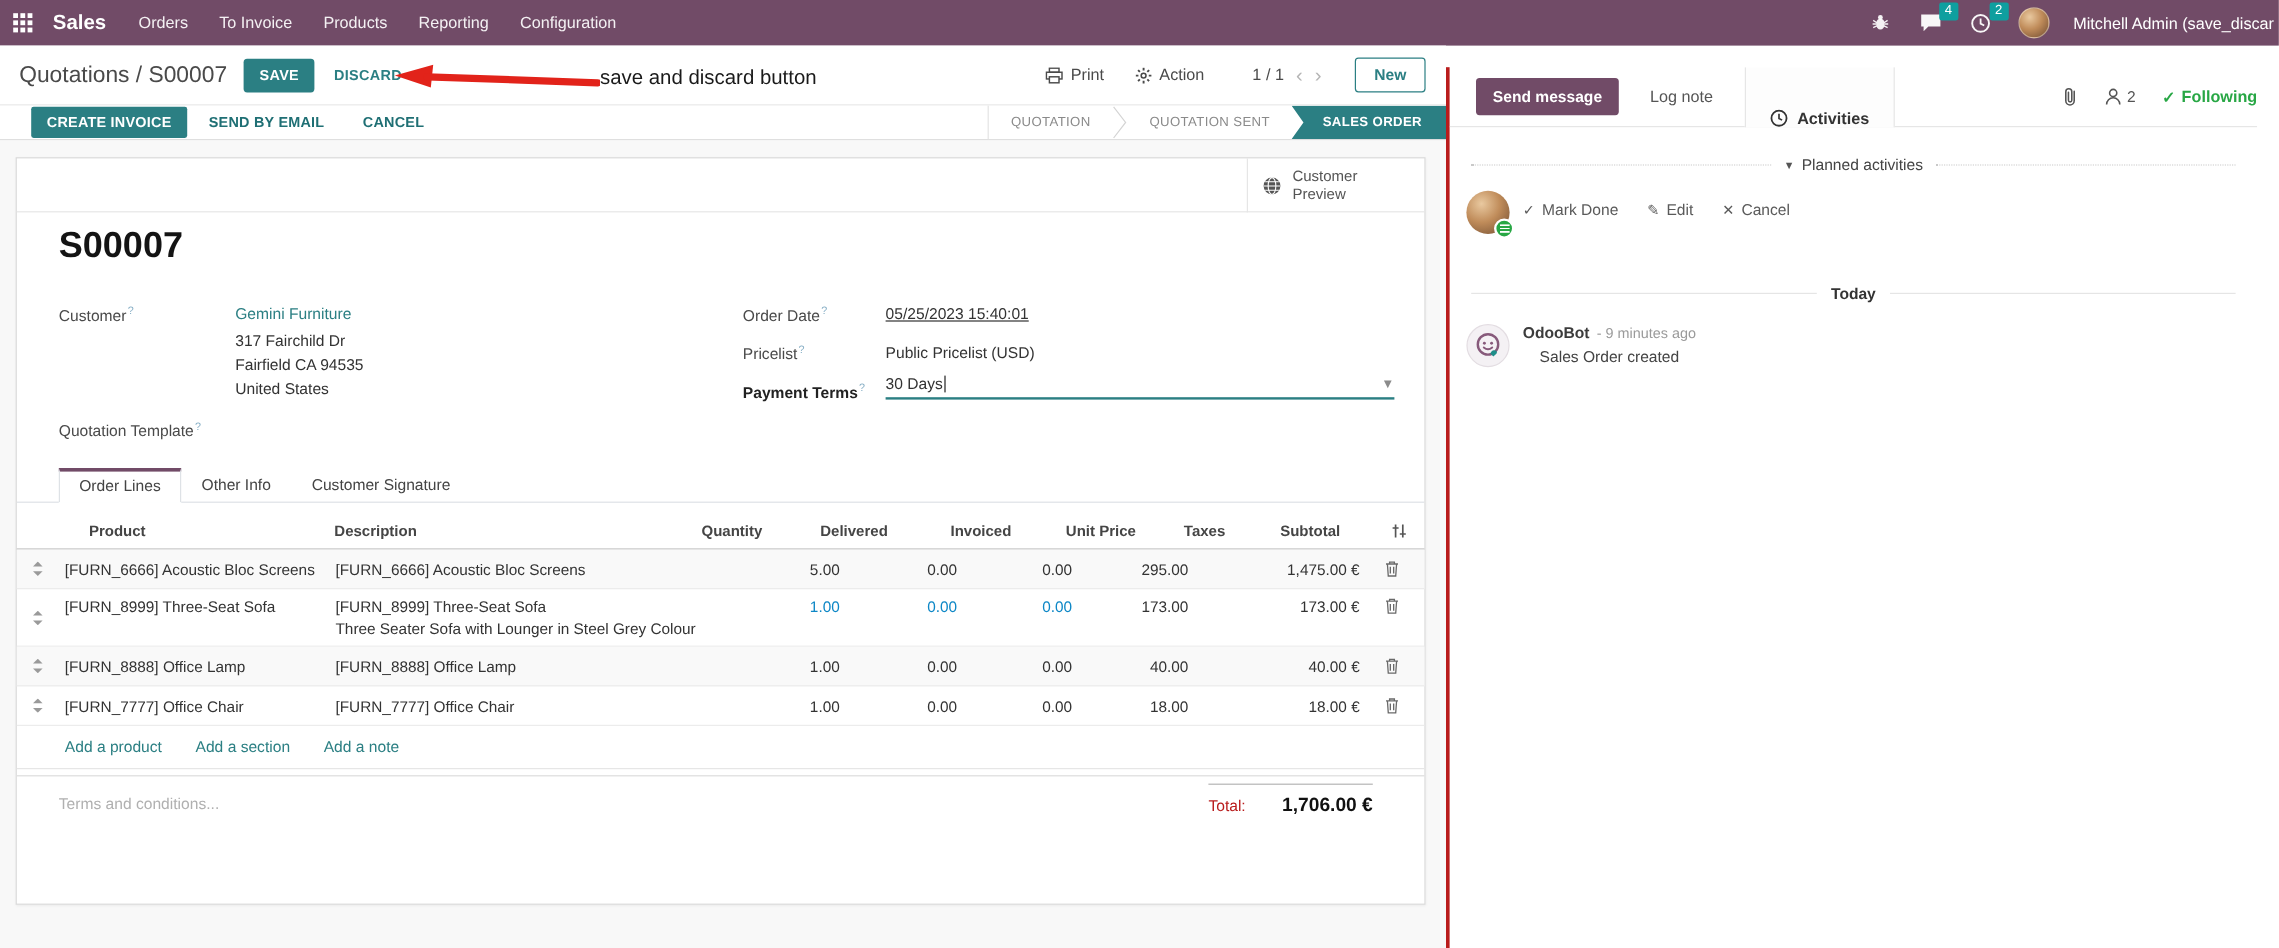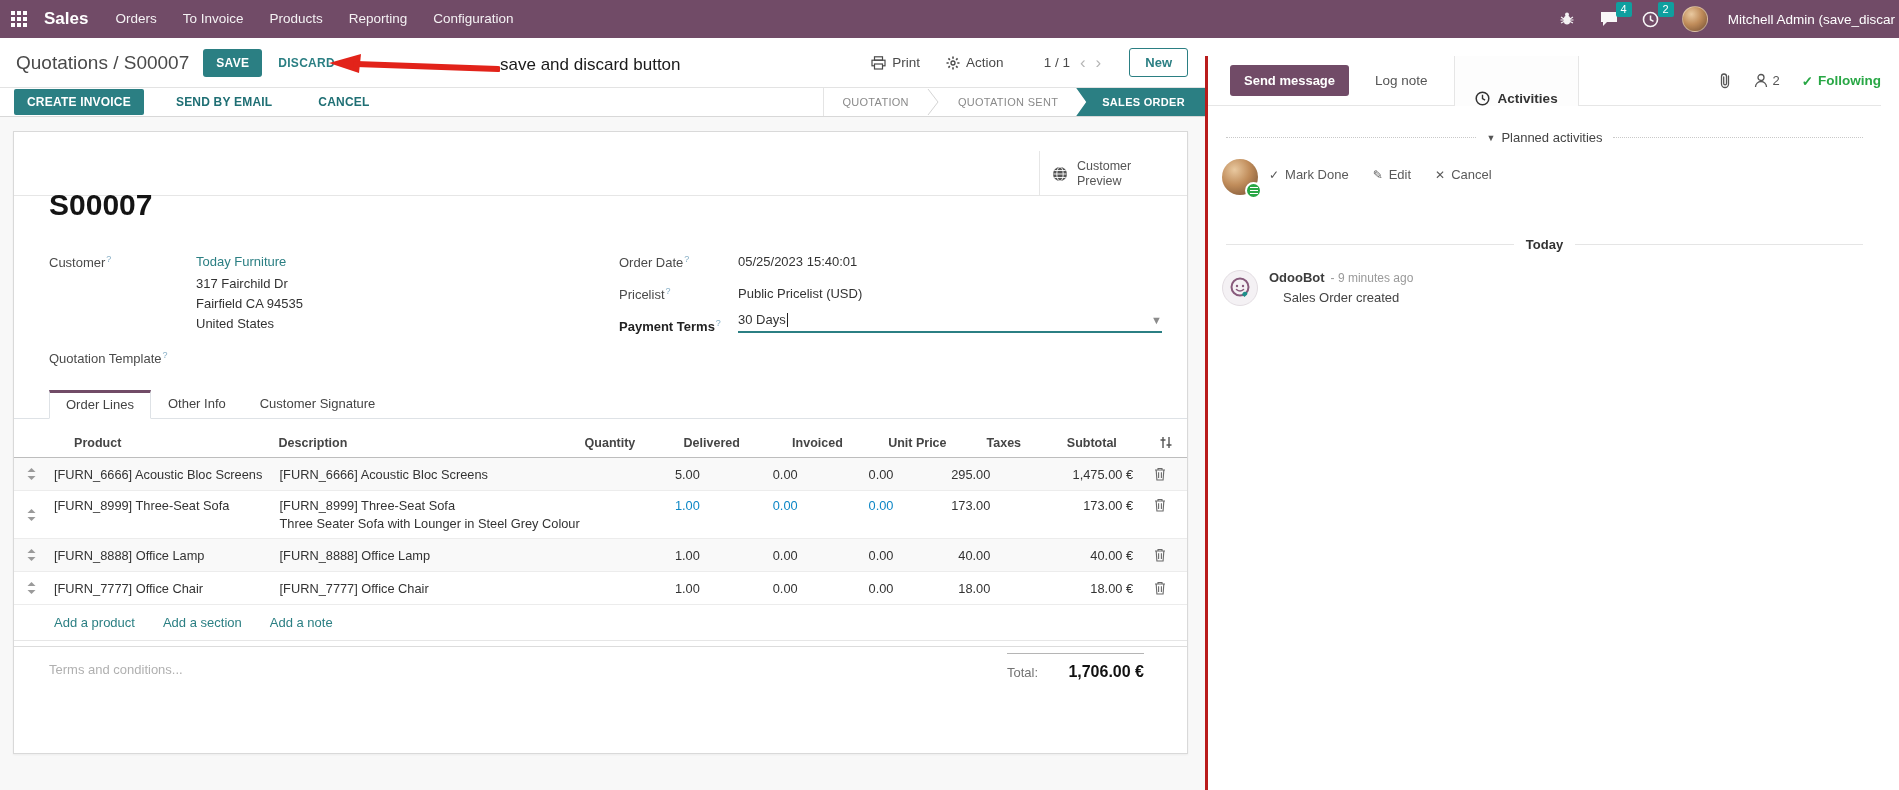--- a/index.html
+++ b/index.html
@@ -37,37 +37,37 @@
   .btn-new { margin-left:28px; background:#fff; border:1px solid #2b7f83; color:#2b7f83; border-radius:3px;
     font-size:13px; font-weight:600; padding:6px 15px; cursor:pointer; }
 
   
   .annotation-arrow { position:absolute; left:328px; top:52px; }
   .annotation-text { position:absolute; left:500px; top:55px; font-size:17px; color:#1a1a1a; }
 
   
   .statusbar { position:absolute; top:88px; left:0; width:1205px; height:29px; background:#fff;
     border-bottom:1px solid #d8d8d8; display:flex; align-items:stretch; }
-  .sb-left { display:flex; align-items:center; padding-left:14px; gap:18px; }
+  .sb-left { display:flex; align-items:center; padding-left:26px; gap:4px; }
   .btn-create { background:#2b7f83; color:#fff; border:none; border-radius:2px; font-size:12px; font-weight:700;
     letter-spacing:.2px; padding:6px 13px; cursor:pointer; }
   .btn-flat { background:none; border:none; color:#1f6f74; font-size:12px; font-weight:700;
     letter-spacing:.2px; padding:6px 14px; cursor:pointer; }
   .pipeline { margin-left:auto; display:flex; align-items:stretch; border-left:1px solid #e4e4e4; }
   .step { display:flex; align-items:center; justify-content:center; font-size:11px; letter-spacing:.3px;
     color:#8a8a8a; padding:0 18px; cursor:pointer; white-space:nowrap; }
   .step-sep { align-self:center; }
   .step.active { background:#2b7f83; color:#fff; font-weight:600; padding:0 20px 0 26px;
     clip-path:polygon(0 0,100% 0,100% 100%,0 100%,10px 50%); }
 
   
   .form-area { position:absolute; top:117px; left:0; width:1205px; height:673px; background:#f8f8f8; }
   .sheet { position:absolute; left:13px; top:14px; width:1175px; height:623px; background:#fff;
     border:1px solid #d9d9d9; box-shadow:0 1px 2px rgba(0,0,0,.05); }
-  .sheet-top { position:absolute; left:0; top:0; width:100%; height:45px; border-bottom:1px solid #e6e6e6;margin-top:19px; }
+  .sheet-top { position:absolute; left:0; top:0; width:100%; height:45px; border-bottom:1px solid #e6e6e6; }
   .customer-preview { position:absolute; right:0; top:0; width:148px; height:45px; border-left:1px solid #e6e6e6;
     display:flex; align-items:center; gap:9px; padding:0 12px; color:#555; font-size:12.5px; line-height:15px; cursor:pointer; }
   .sheet-title { position:absolute; left:35px; top:56px; font-size:30px; font-weight:700; color:#141414; }
 
   .fld-label { position:absolute; font-size:13px; color:#4a4a4a; }
   .fld-label b { font-weight:700; color:#222; }
   .help-sup { font-size:9px; color:#86aec5; vertical-align:super; margin-left:1px; }
   .fld-value { position:absolute; font-size:13px; color:#333; }
   .link-teal { color:#2b7f83; cursor:pointer; }
   .pt-input { position:absolute; left:724px; top:180px; width:424px; border-bottom:2px solid #2b7f83;
@@ -101,21 +101,21 @@
   .col-act { width:54px; display:flex; justify-content:center; align-items:center; }
   .desc2 { color:#333; margin-top:3px; }
   .edited { color:#0d87c6; }
   .pad-v { padding-top:7px; padding-bottom:7px; }
   .add-row { display:flex; gap:0; padding:10px 0 10px 40px; border-bottom:1px solid #e6e6e6; }
   .add-link { color:#2b7f83; font-size:13px; margin-right:28px; cursor:pointer; }
   .table-close { position:absolute; left:0; top:514px; width:100%; border-top:1px solid #dcdcdc; }
   .terms { position:absolute; left:35px; top:530px; font-size:13px; color:#b0b0b0; cursor:text; }
   .total-line { position:absolute; right:43px; top:521px; width:137px; border-top:1px solid #b5b5b5; }
   .total-row { position:absolute; right:43px; top:531px; width:137px; display:flex; align-items:baseline; justify-content:space-between; }
-  .total-label { font-size:13px; color:#737373; }
+  .total-label { font-size:13px; color:#b91c1c; }
   .total-value { font-size:16px; font-weight:700; color:#111; }
 
   
   .chatter { position:absolute; top:56px; left:1205px; width:676px; height:752px; background:#fff;
     border-left:3px solid #b91c1c; overflow:hidden; }
   .ch-header { height:50px; border-bottom:1px solid #e6e6e6; display:flex; align-items:center; }
   .btn-send { margin-left:22px; background:#714B67; color:#fff; border:none; border-radius:3px;
     font-size:13px; font-weight:600; padding:8px 14px; cursor:pointer; }
   .btn-lognote { margin-left:26px; background:none; border:none; color:#555; font-size:13.5px; cursor:pointer; }
   .ch-activities { margin-left:26px; height:50px; border-left:1px solid #e6e6e6; border-right:1px solid #e6e6e6;
@@ -292,32 +292,32 @@
         </span>
         <span>Customer Preview</span>
       </div>
     </div>
 
     <div class="sheet-title">S00007</div>
 
     <div class="fld-label" style="left:35px; top:122px;">
       <span>Customer</span><span class="help-sup">?</span>
     </div>
-    <div class="fld-value link-teal" style="left:182px; top:122px;">Today Furniture</div>
+    <div class="fld-value link-teal" style="left:182px; top:122px;">Gemini Furniture</div>
     <div class="fld-value" style="left:182px; top:144px;">317 Fairchild Dr</div>
     <div class="fld-value" style="left:182px; top:164px;">Fairfield CA 94535</div>
     <div class="fld-value" style="left:182px; top:184px;">United States</div>
     <div class="fld-label" style="left:35px; top:218px;">
       <span>Quotation Template</span><span class="help-sup">?</span>
     </div>
 
     <div class="fld-label" style="left:605px; top:122px;">
       <span>Order Date</span><span class="help-sup">?</span>
     </div>
-    <div class="fld-value" style="left:724px; top:122px;">05/25/2023 15:40:01</div>
+    <div class="fld-value" style="left:724px; top:122px;text-decoration:underline;">05/25/2023 15:40:01</div>
     <div class="fld-label" style="left:605px; top:154px;">
       <span>Pricelist</span><span class="help-sup">?</span>
     </div>
     <div class="fld-value" style="left:724px; top:154px;">Public Pricelist (USD)</div>
     <div class="fld-label" style="left:605px; top:186px;">
       <b>Payment Terms</b><span class="help-sup">?</span>
     </div>
     <div class="pt-input">
       <span class="pt-text">30 Days</span>
         <span class="caret-bar"></span>

